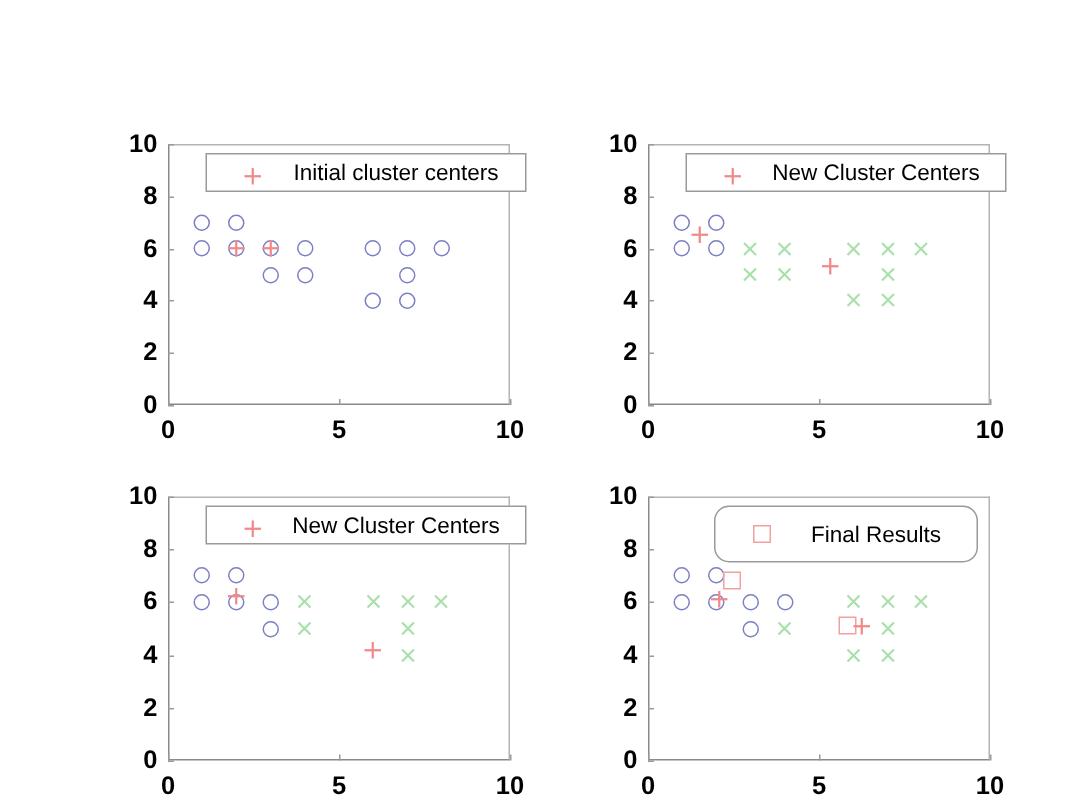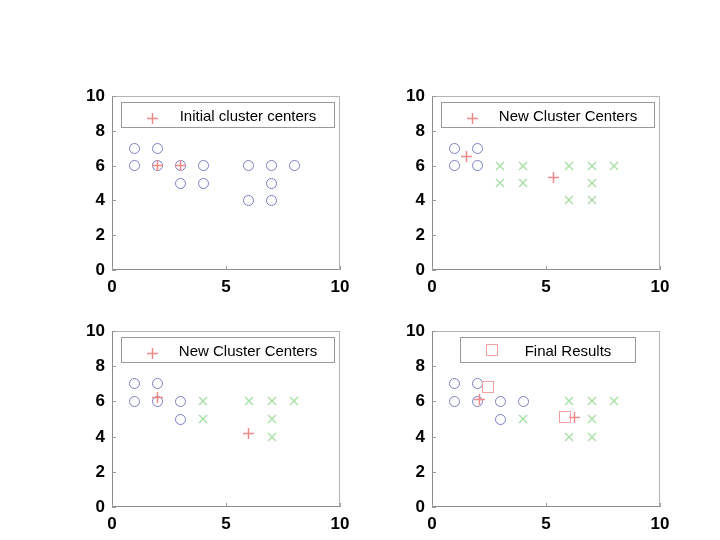--- a/index.html
+++ b/index.html
@@ -60,20 +60,21 @@
     position: absolute;
     background: #9a9a9a;
   }
   .legend {
     position: absolute;
     box-sizing: border-box;
     border: 1px solid #9a9a9a;
     background: #ffffff;
     display: flex;
     align-items: center;
+    margin-left: 16px;
   }
   .legend-marker {
     position: relative;
     width: 34px;
     height: 18px;
     flex: 0 0 auto;
     margin-left: 14px;
   }
   .legend-label {
     flex: 1 1 auto;
@@ -444,21 +445,21 @@
           <line x1="5.5" y1="0" x2="5.5" y2="11" stroke="#f08a8a" stroke-width="1.5"></line>
           <line x1="0" y1="5.5" x2="11" y2="5.5" stroke="#f08a8a" stroke-width="1.5"></line>
         </svg>
       </div>
       <div class="m m-plus" title="cluster-centers" style="left: 171px; top: 86.74px;">
         <svg width="11" height="11" viewBox="0 0 11 11">
           <line x1="5.5" y1="0" x2="5.5" y2="11" stroke="#f08a8a" stroke-width="1.5"></line>
           <line x1="0" y1="5.5" x2="11" y2="5.5" stroke="#f08a8a" stroke-width="1.5"></line>
         </svg>
       </div>
-      <div class="legend" style="left: 62.1px; top: 12px; width: 175.8px; height: 26px;">
+      <div class="legend" style="left: 62.1px; top: 12px; width: 175.8px; height: 38px; border-radius: 10px;">
         <div class="legend-marker">
           <div style="position:absolute;left:11px;top:3px;width:12px;height:12px;box-sizing:border-box;border:1.4px solid #f2a0a0;"></div>
         </div>
         <div class="legend-label">Final Results</div>
       </div>
     </div>
 
 </div>
 
 </body></html>

